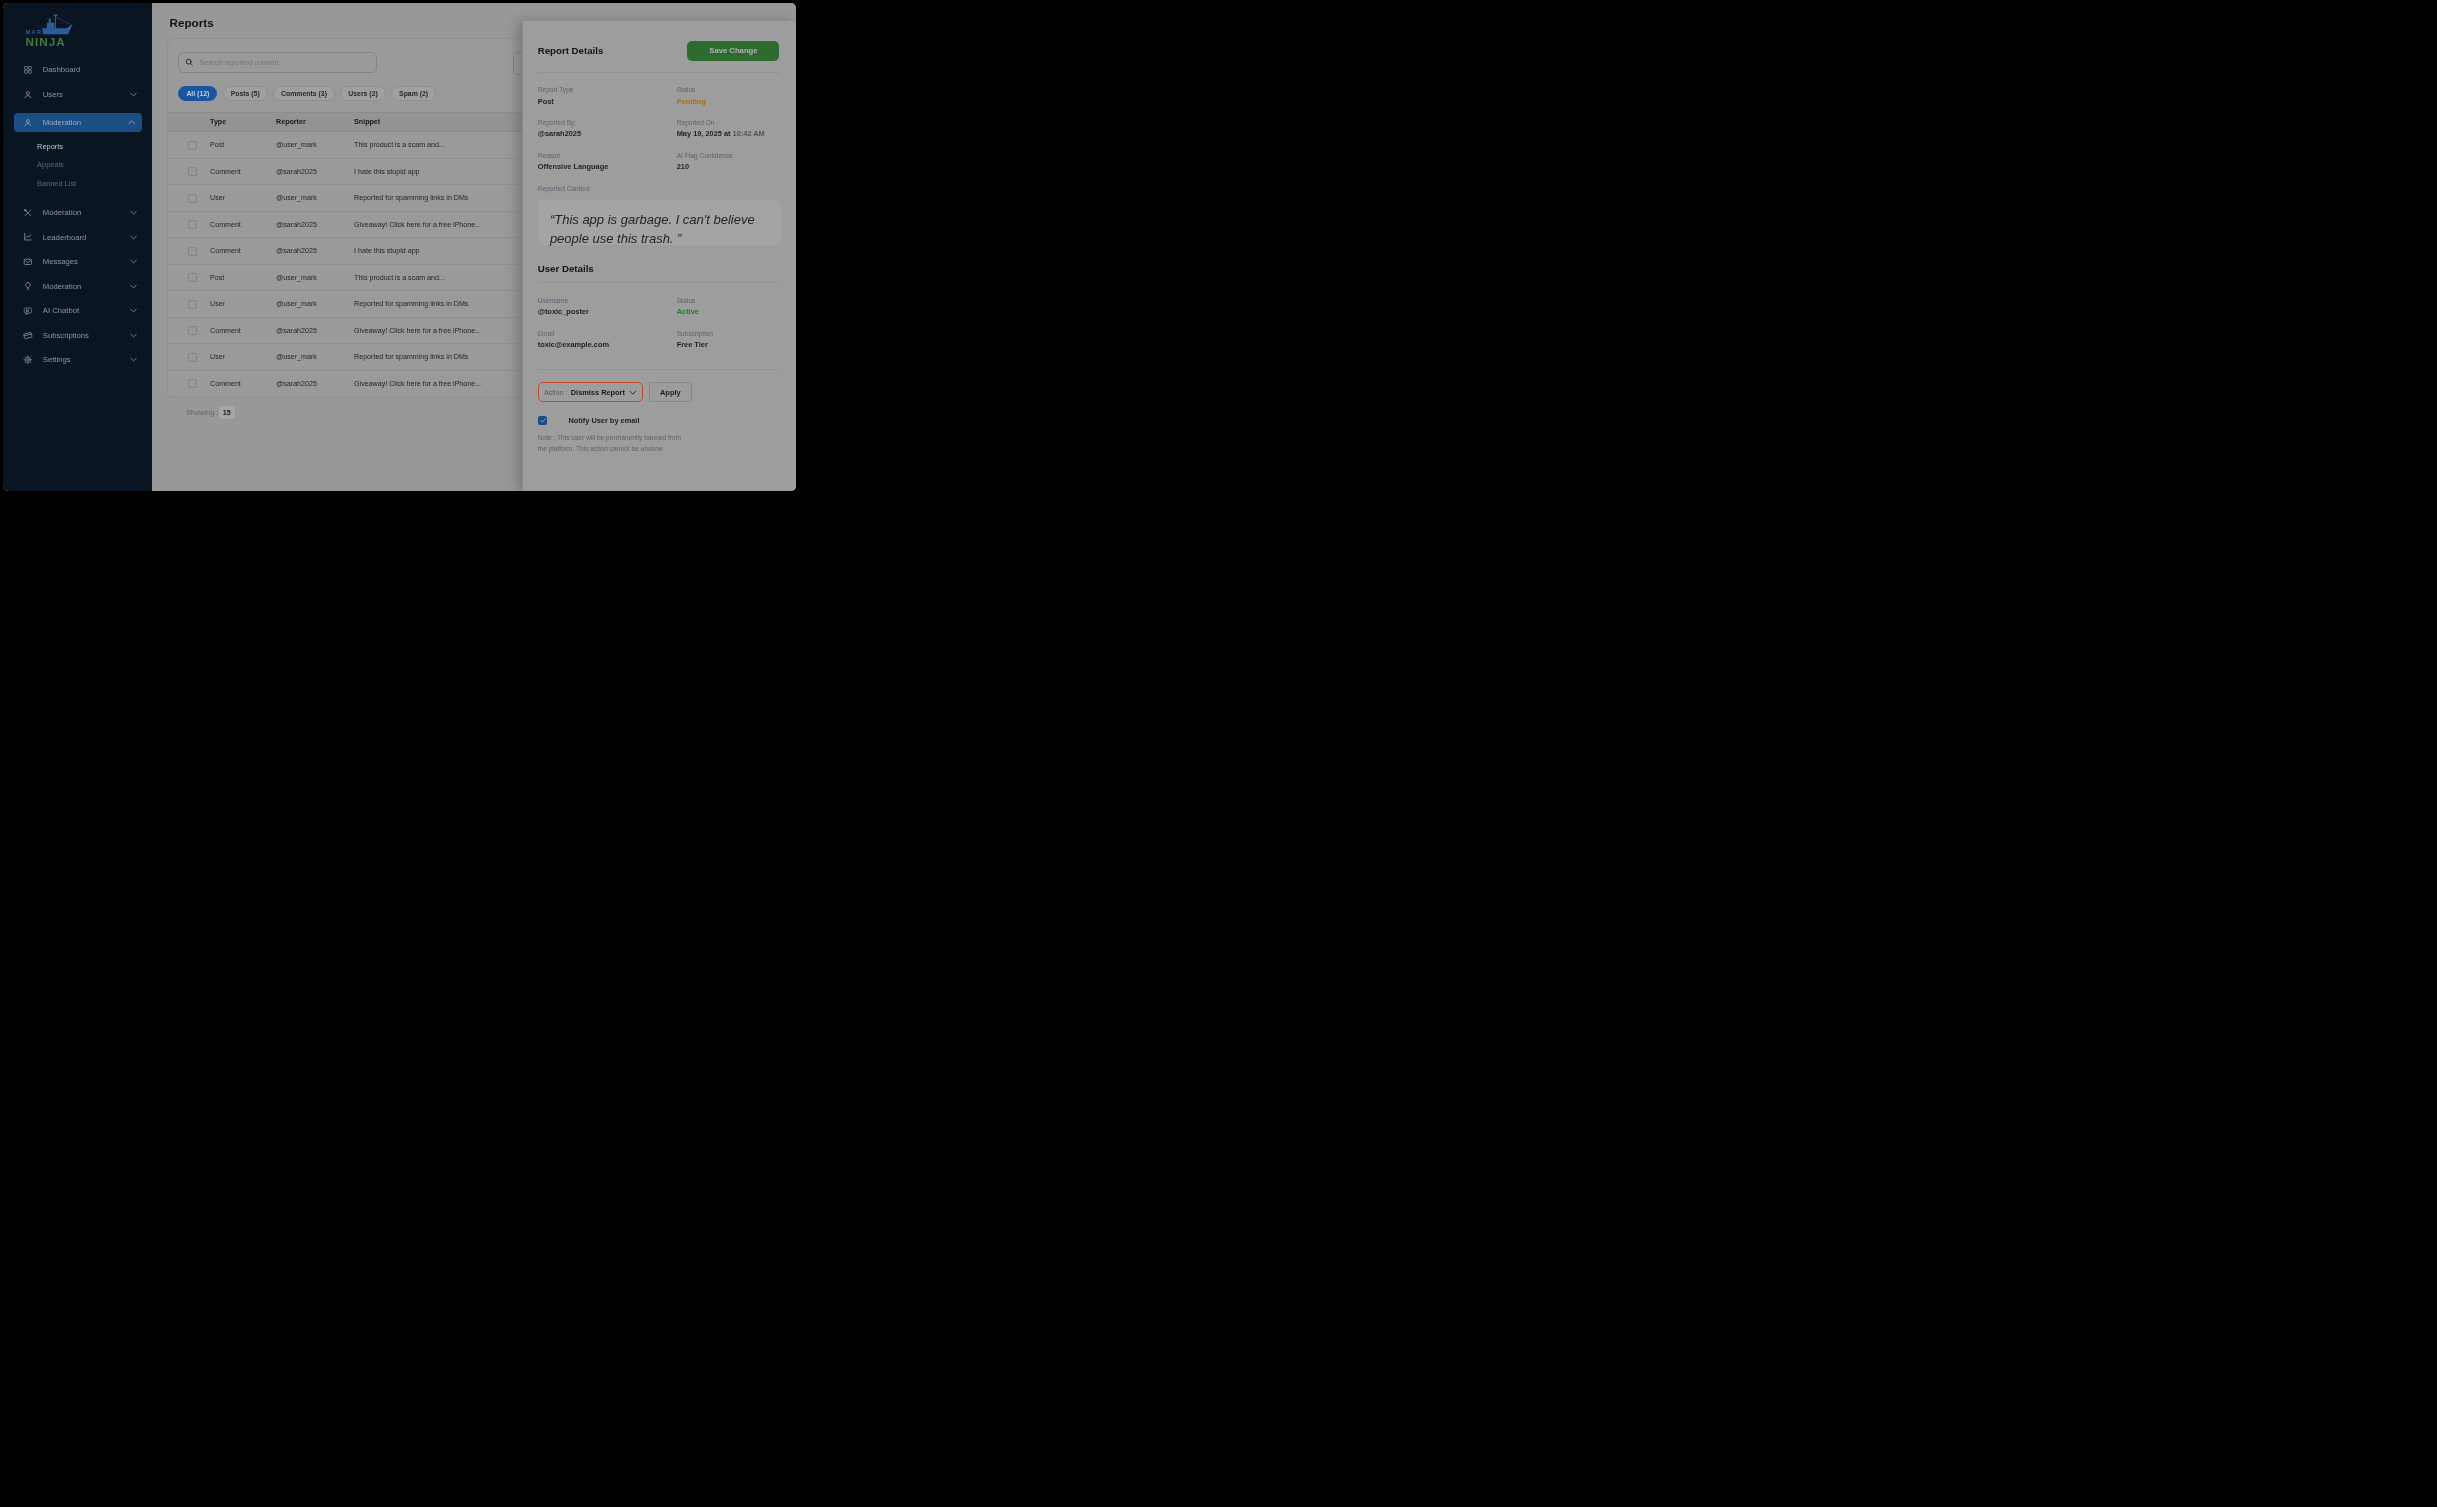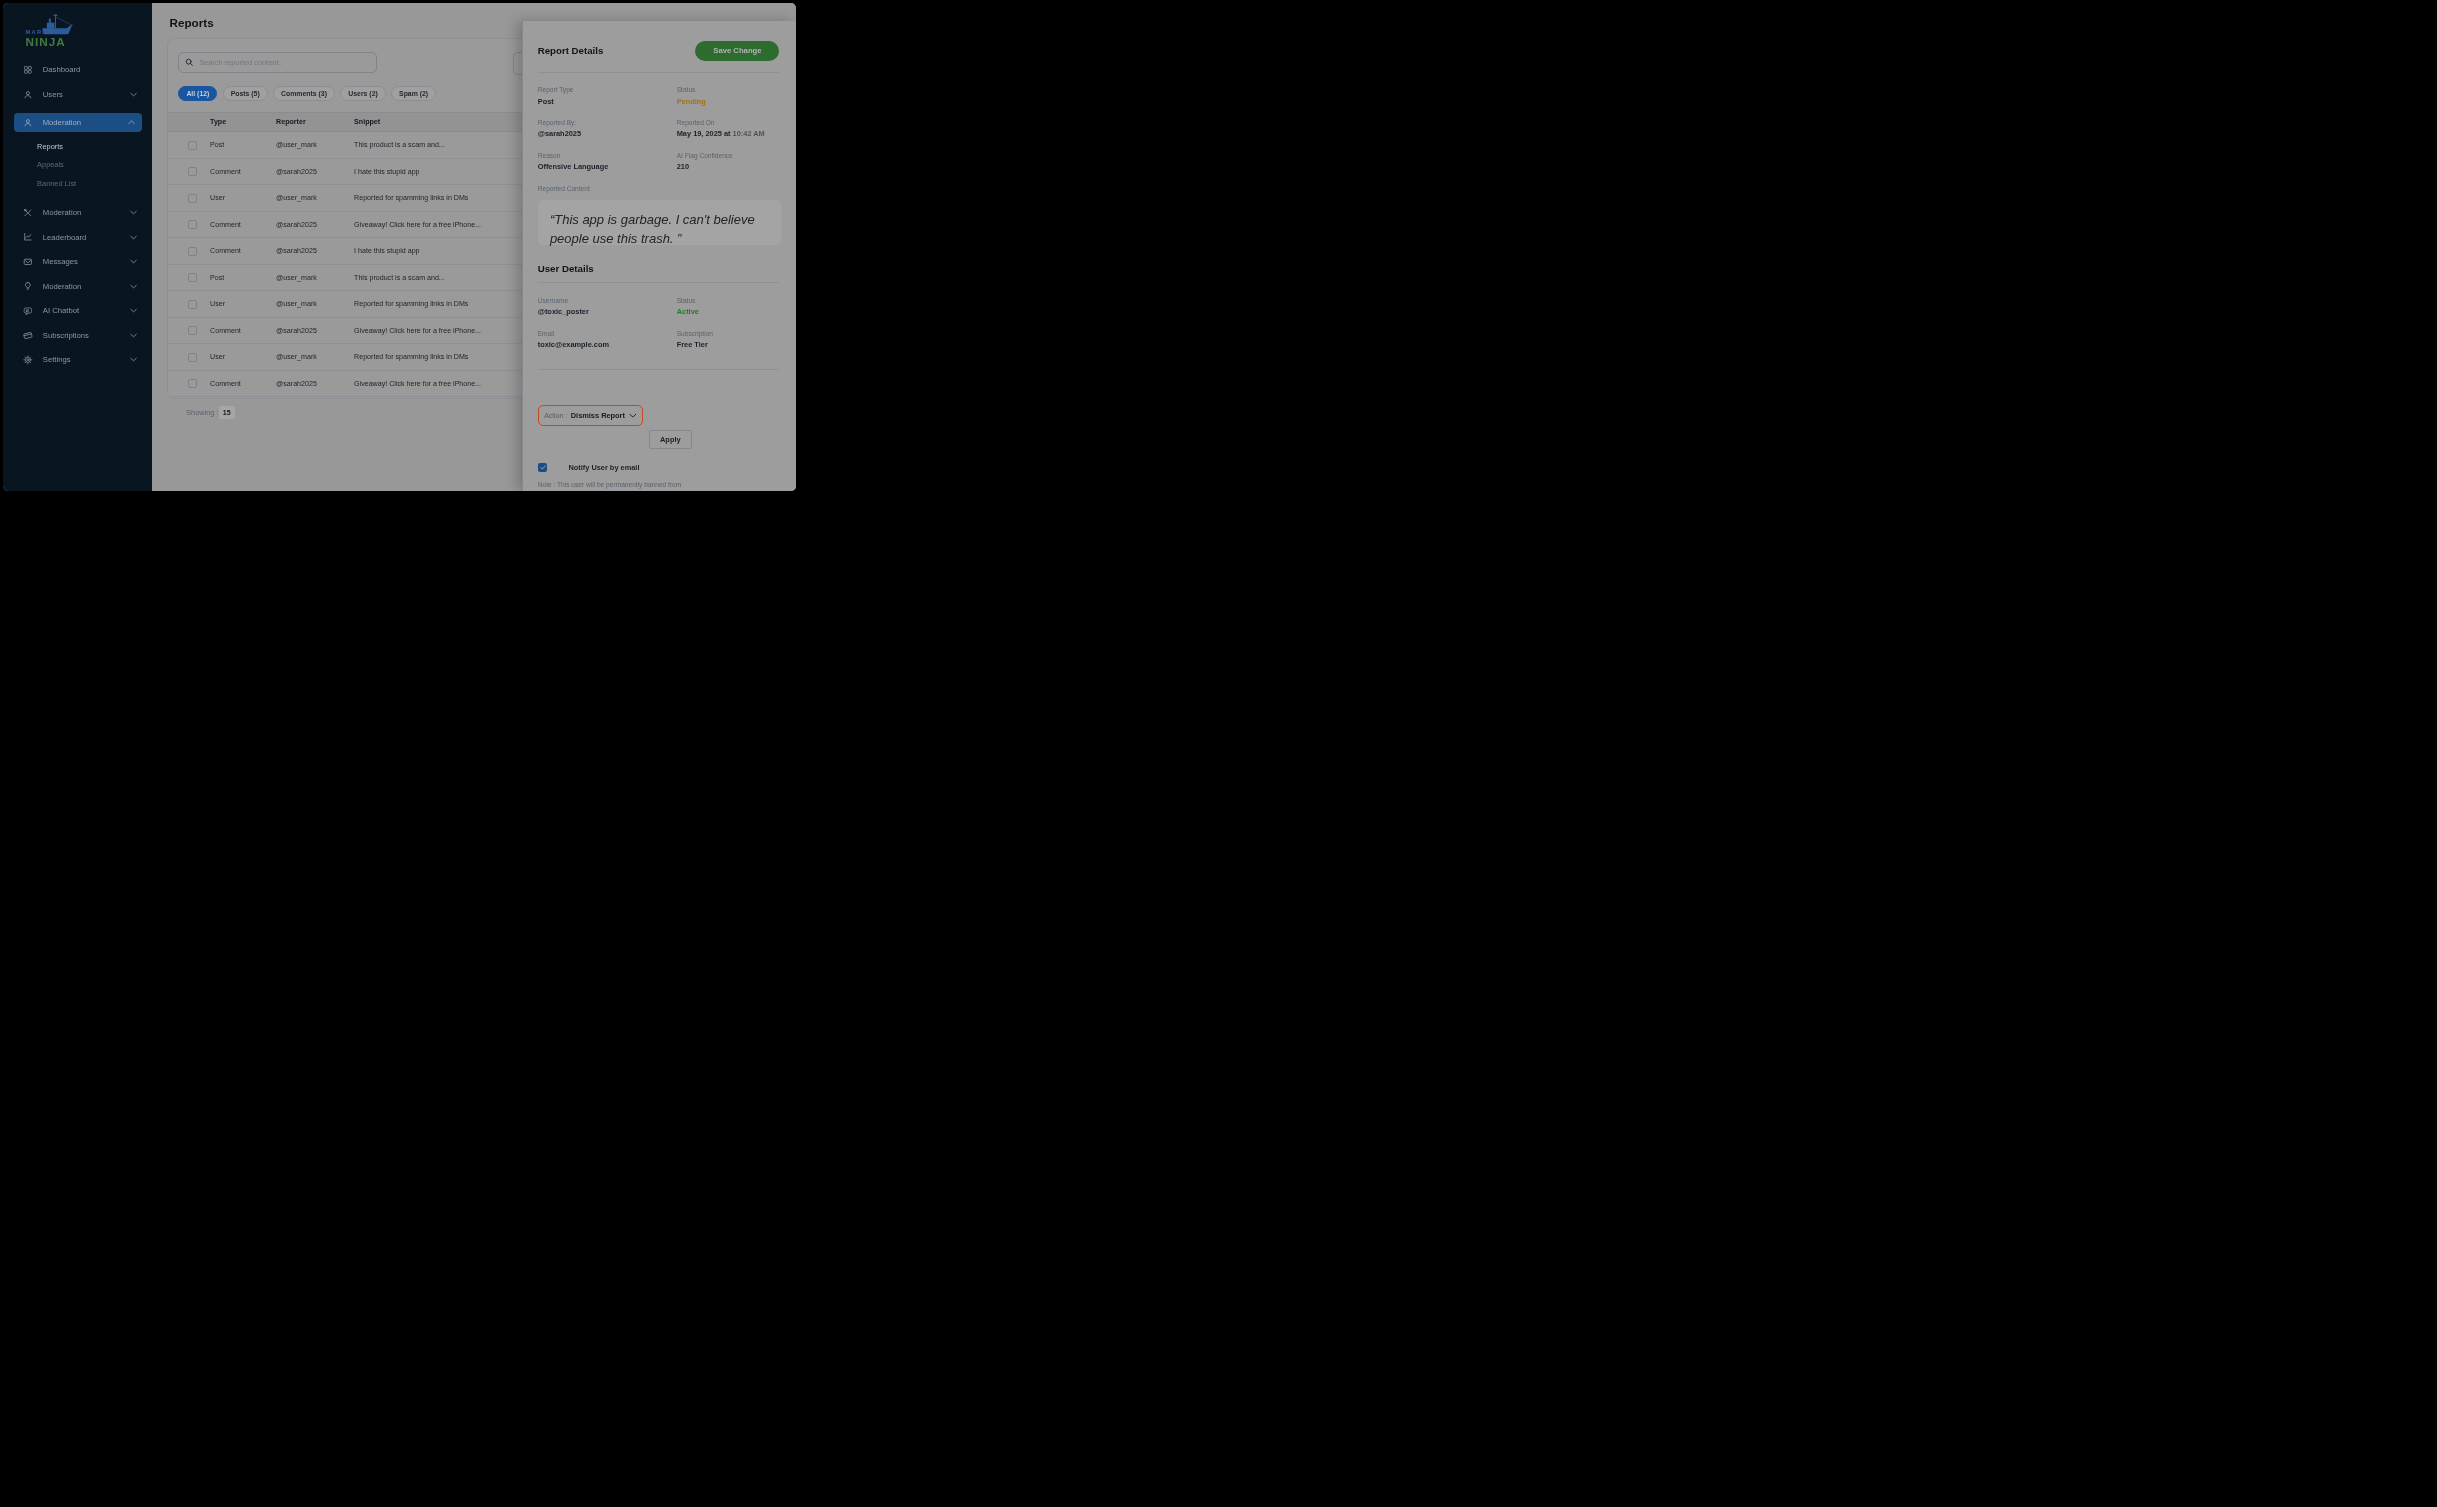--- a/index.html
+++ b/index.html
@@ -110,21 +110,21 @@
   
   .panel {
     position:absolute; top:18px; bottom:0; right:0; width:274px; z-index:10;
     background:#9d9d9d; border-left:0.5px solid #85888d;
     box-shadow:-5.1px 0 12.2px rgba(0,0,0,.22);
     padding:0 17px 0 14.3px;
   }
   .panel-head { display:flex; align-items:center; justify-content:space-between; margin-top:20.4px; }
   .panel-title { font-size:9.7px; font-weight:800; color:#10151c; }
   .save-btn {
-    width:84px; height:20px; border:none; border-radius:10px;
+    width:92px; height:20px; border:none; border-radius:5px;
     background:var(--save-green,#2e6b2e); color:#b2b4b6; font-size:7.7px; font-weight:600;
     cursor:pointer; font-family:"Liberation Sans", sans-serif;text-align:center;
   }
   .hr { height:0.5px; background:#8e9198; }
   .hr1 { margin-top:10.7px; }
   .fgrid { display:grid; grid-template-columns:139px 1fr; }
   .frow1 { margin-top:13.8px; }
   .frow { margin-top:13.3px; }
   .flabel { font-size:6.6px; color:#5a636e; }
   .fvalue { font-size:7.4px; font-weight:700; color:#1b212a; margin-top:3.6px; }
@@ -145,21 +145,20 @@
     background:transparent; display:flex; align-items:center; justify-content:center; gap:3.6px;
     cursor:pointer;
   }
   .action-dd .pre { font-size:6.9px; color:#525b66; }
   .action-dd .val { font-size:7.4px; font-weight:700; color:#161b23; }
   .action-dd svg { color:#1b212a; }
   .apply-btn {
     width:43px; height:19.4px; border:0.5px solid #85898f; border-radius:2px; background:transparent;
     font-size:7.4px; font-weight:600; color:#1b2028; cursor:pointer;
     font-family:"Liberation Sans", sans-serif;
-    margin-top:48px;
   }
   .notify-row { display:flex; align-items:center; gap:21px; margin-top:13.3px; }
   .notify-cb {
     width:9.7px; height:9.7px; border-radius:2px; background:var(--checkbox-blue,#1a4d85);
     display:flex; align-items:center; justify-content:center; cursor:pointer;
   }
   .notify-lbl { font-size:7.4px; font-weight:600; color:#241f26; }
   .note { margin-top:8.2px; font-size:6.6px; color:#59626e; line-height:1.55; width:153px; }
 </style>
 </head>

